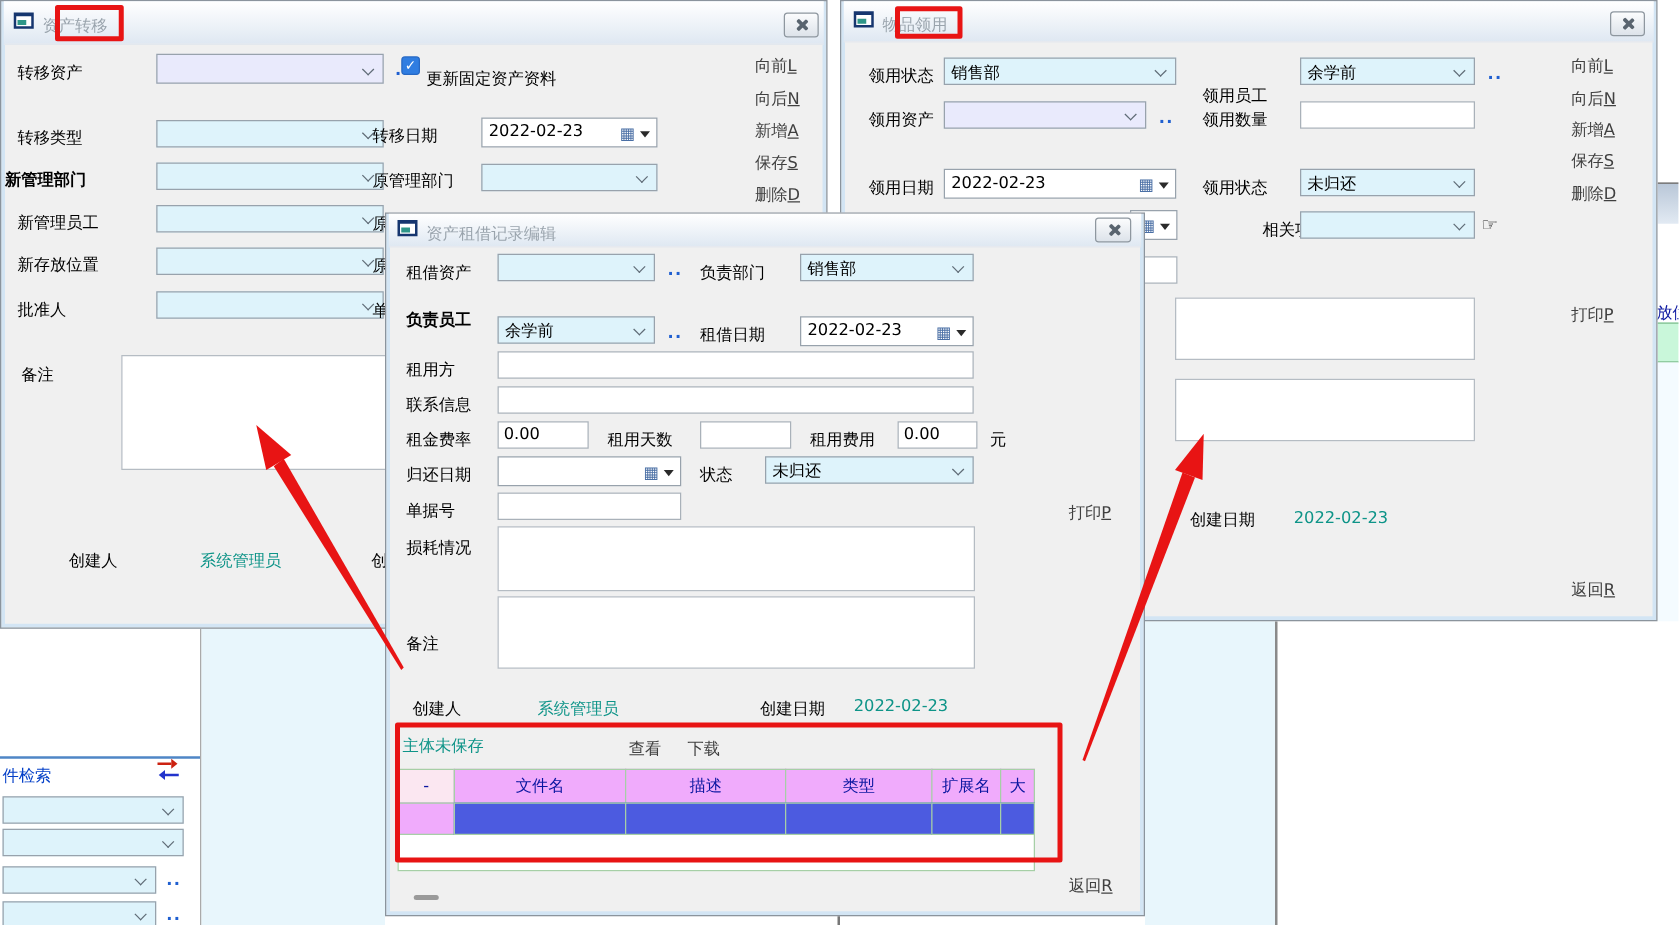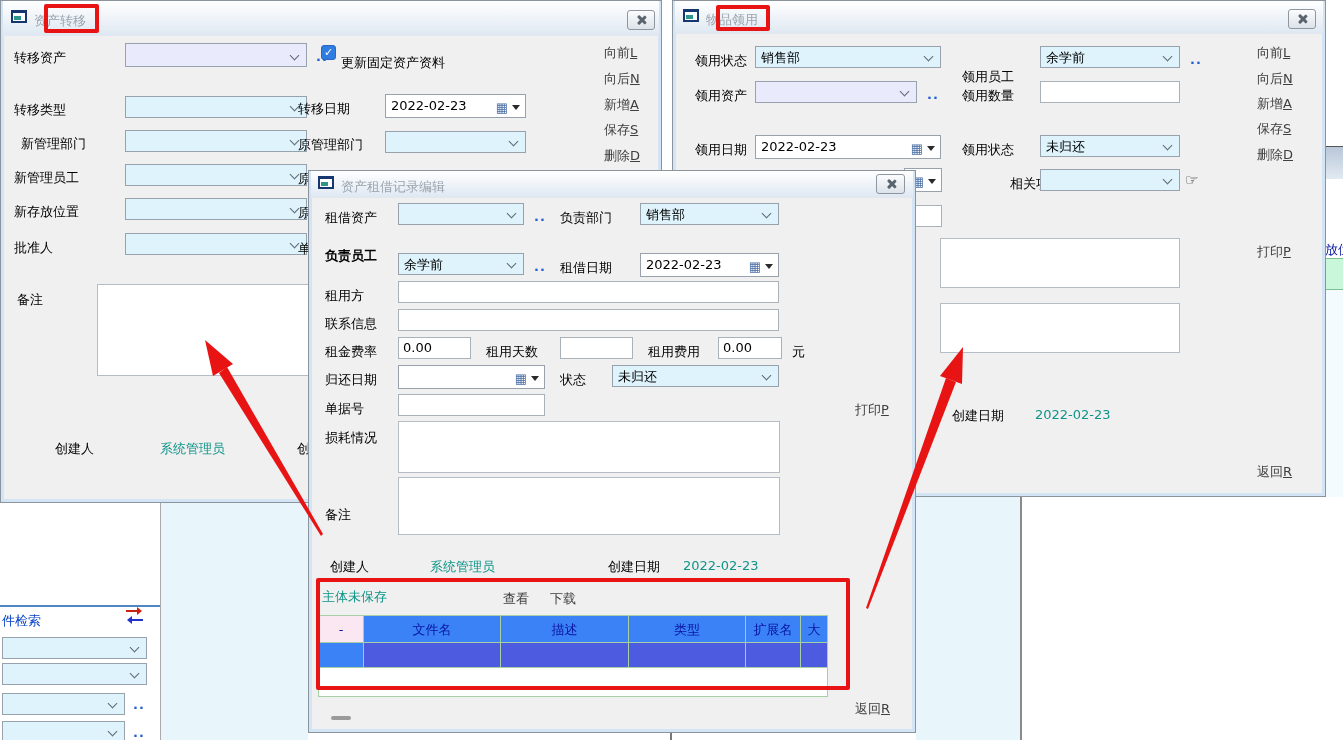--- a/index.html
+++ b/index.html
@@ -35,21 +35,21 @@
          font-size:13px;padding:2px 4px;white-space:nowrap;overflow:hidden;}
   .txtarea{position:absolute;background:#fff;border:1px solid #b5bcc3;box-sizing:border-box;}
   .dots{position:absolute;color:#1f5fd0;font-weight:bold;letter-spacing:1px;}
   .link{position:absolute;color:#404040;text-decoration:none;white-space:nowrap;cursor:pointer;}
   .link u{text-decoration:underline;}
   .teal{color:#0e9488;}
   .chk{position:absolute;width:15px;height:15px;background:#2f7de1;border:1px solid #2668c4;border-radius:3px;
        color:#fff;font-size:11px;line-height:14px;text-align:center;box-sizing:border-box;}
   .hand{position:absolute;font-size:15px;color:#1a1a1a;}
   
-  .th,.tdcell{position:absolute;border:1px solid #a6cfa6;box-sizing:border-box;background:#3b82f6;
+  .th,.tdcell{position:absolute;border:1px solid #a6cfa6;box-sizing:border-box;background:#f0abfc;
        color:#0a16a0;text-align:center;font-size:13px;line-height:25px;overflow:hidden;white-space:nowrap;}
   .th.pink{background:#fbe7f1;}
   .tdcell.sel{background:#4c5be0;}
   .whiteblock{position:absolute;background:#fff;border:1px solid #a6cfa6;box-sizing:border-box;}
   
   .redrect{position:absolute;border:4px solid #e81414;border-radius:2px;box-sizing:border-box;pointer-events:none;}
   svg.anno{position:absolute;inset:0;pointer-events:none;}
   
   .swap{position:absolute;width:17px;height:15px;}
   .swap .a1{position:absolute;top:2px;left:0;width:11px;height:2px;background:#cc2211;}
@@ -120,21 +120,21 @@
     <div class="combo" style="left:125px;top:96px;width:182px;">
         <i class="chev"></i>
       </div>
     <div class="lbl" style="left:298px;top:100px;">转移日期</div>
     <div class="combo white" style="left:385px;top:94px;width:141px;height:24px;">
       <span class="cval" style="top:3px;">2022-02-23</span>
       <span class="cal" style="top:4px;">▦</span>
       <i class="tri" style="top:10px;"></i>
     </div>
 
-    <div class="lbl" style="left:21px;top:135px;">新管理部门</div>
+    <div class="lbl" style="left:4px;top:135px;font-weight:bold;">新管理部门</div>
     <div class="combo" style="left:125px;top:130px;width:182px;">
         <i class="chev"></i>
       </div>
     <div class="lbl" style="left:298px;top:136px;">原管理部门</div>
     <div class="combo" style="left:385px;top:131px;width:141px;">
         <i class="chev"></i>
       </div>
 
     <div class="lbl" style="left:14px;top:169px;">新管理员工</div>
     <div class="combo" style="left:125px;top:164px;width:182px;">

